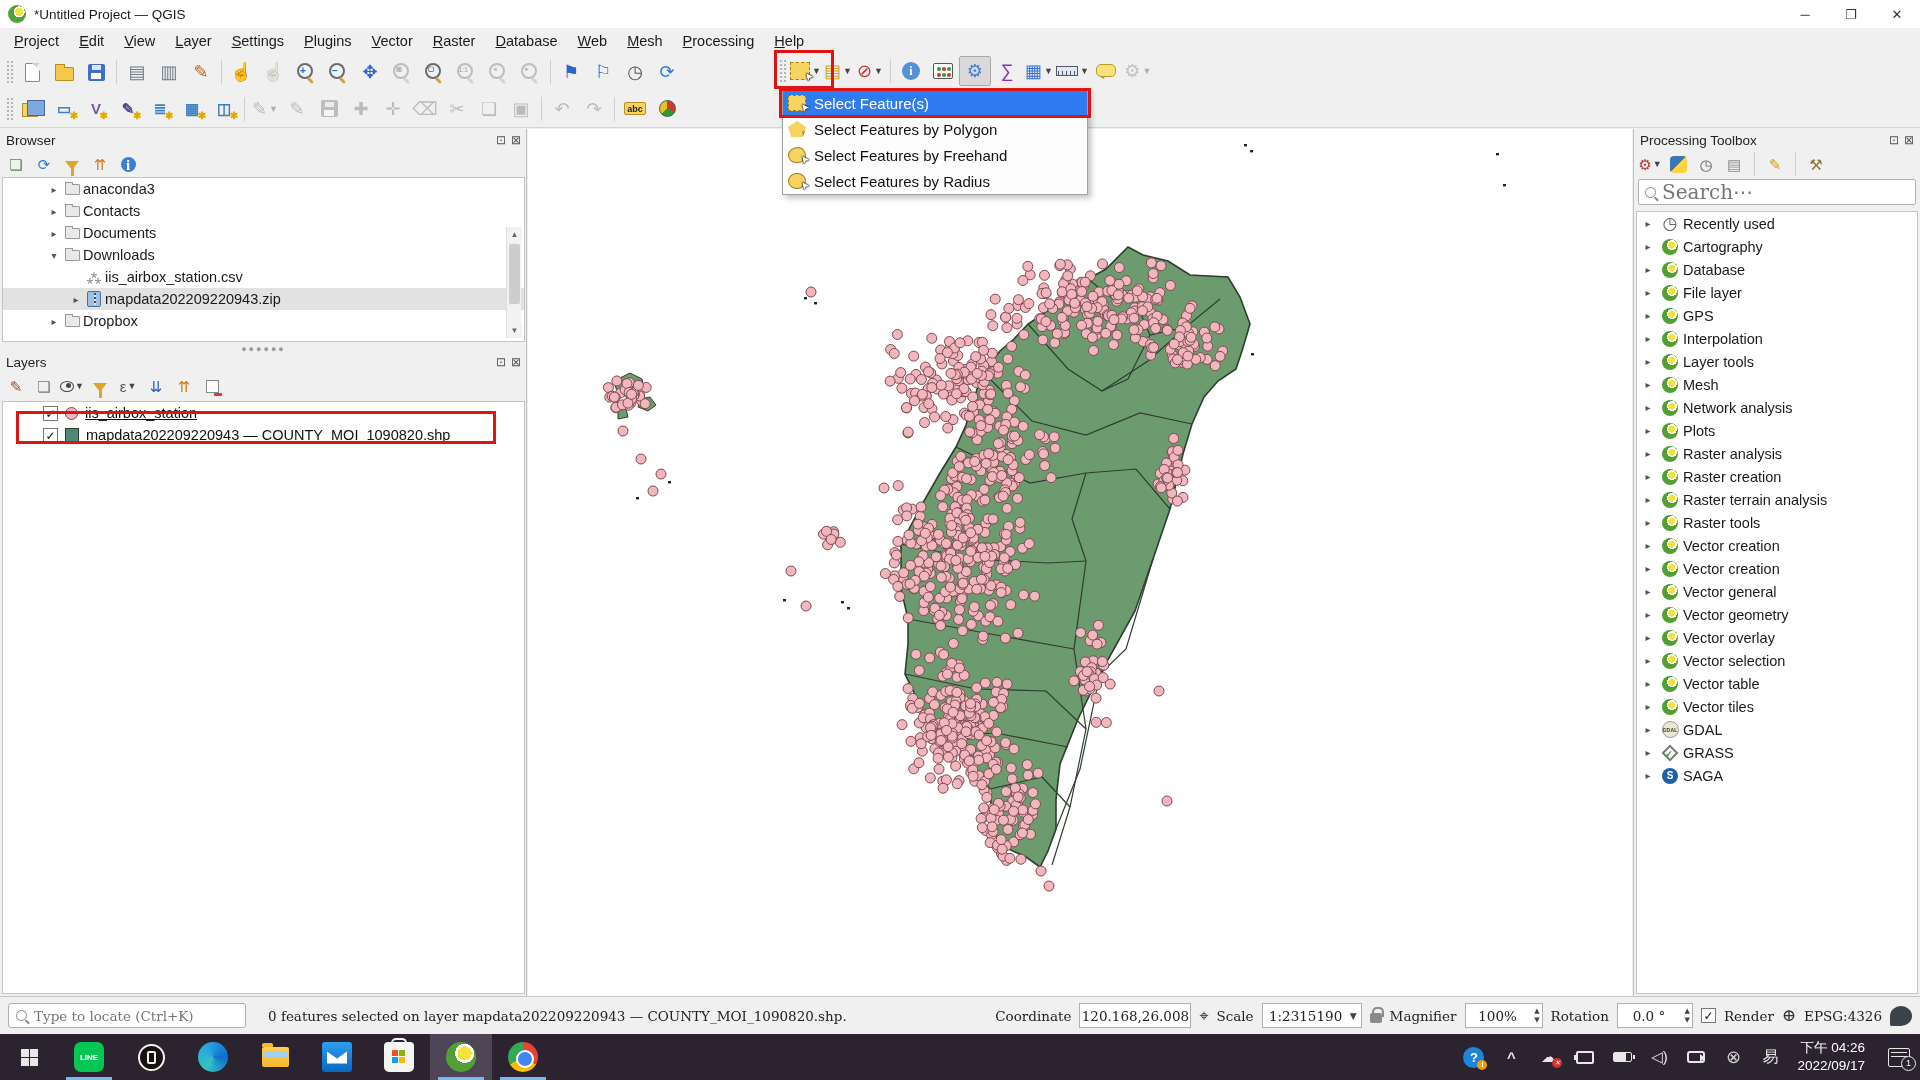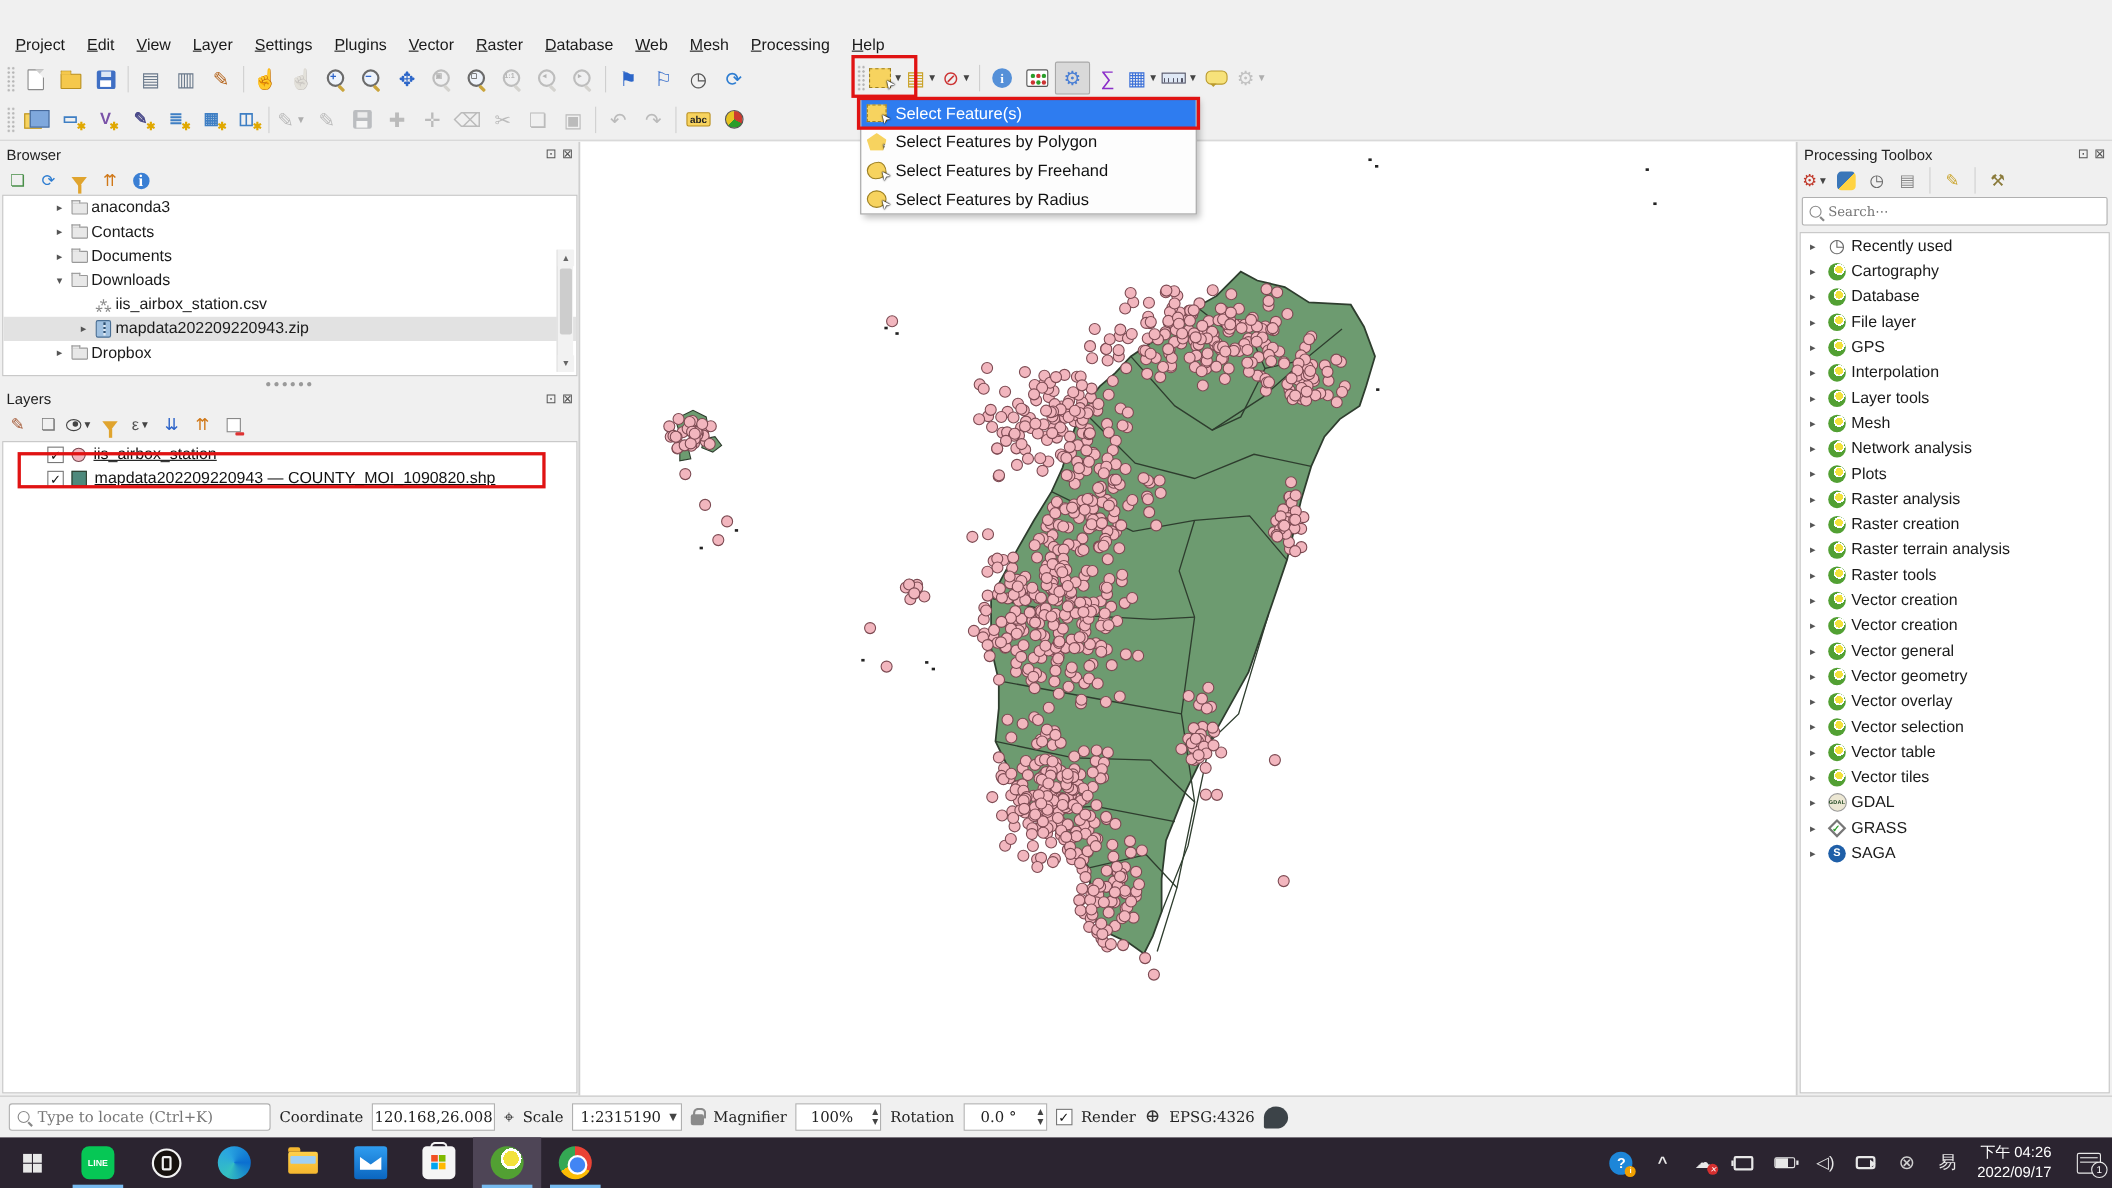--- a/index.html
+++ b/index.html
@@ -123,21 +123,21 @@
   #layers-list { top:50px; bottom:2px; }
   .lrow { height:22px; display:flex; align-items:center; gap:7px; padding-left:40px; font-size:14.5px; }
   .lrow .name { text-decoration:underline; color:#111; }
   .sym-circle { width:13px; height:13px; border-radius:50%; border:1px solid #7c4a52; }
   .sym-square { width:14px; height:14px; border:1px solid #2e3d2e; }
 
   .map-canvas { position:absolute; left:528px; top:0; width:1104px; height:867px; background:#fff; }
 
   .right-col { position:absolute; left:1633px; top:0; width:287px; height:867px; background:#f0f0f0; border-left:1px solid #c0c0c0; }
   .search-box { margin:2px 4px; height:26px; background:#fff; border:1px solid #b0b0b0; border-radius:2px; display:flex; align-items:center; padding:0 6px; gap:6px; }
-  .search-box input { border:none; outline:none; width:100%; font-family:"DejaVu Serif",serif; font-size:12px; color:#333; background:transparent; }
+  .search-box input { border:none; outline:none; width:100%; font-family:"DejaVu Serif",serif; font-size:20px; color:#333; background:transparent; }
   .mag-sm { width:11px; height:11px; border:1.8px solid #888; border-radius:50%; position:relative; flex:0 0 auto; }
   .mag-sm:after { content:""; position:absolute; right:-4px; bottom:-3px; width:5px; height:1.8px; background:#888; transform:rotate(45deg); }
   #toolbox-tree { top:82px; bottom:2px; }
   .grow { height:23px; display:flex; align-items:center; font-size:14.5px; color:#1a1a1a; }
   .grow .tarrow { width:18px; margin-left:2px; }
   .grow .ticon { width:26px; }
 
   
   .statusbar { position:absolute; left:0; top:996px; width:1920px; height:38px; background:#f0f0f0; border-top:1px solid #c6c6c6; display:flex; align-items:center; font-family:"DejaVu Serif",serif; font-size:13.5px; color:#222; padding:0 8px; gap:8px; }
   .locate { width:238px; height:25px; background:#fff; border:1px solid #b0b0b0; border-radius:3px; display:flex; align-items:center; padding:0 7px; gap:7px; }
@@ -200,20 +200,29 @@
   .tray-time { text-align:right; font-size:13.5px; line-height:1.35; color:#fff; }
   .notif { width:22px; height:19px; border:1.8px solid #e8e8e8; border-radius:2px; position:relative; margin-left:6px; }
   .notif:before { content:""; position:absolute; left:2px; top:3px; right:2px; height:1.8px; background:#e8e8e8; box-shadow:0 4px 0 #e8e8e8; }
   .notif em { position:absolute; right:-7px; bottom:-5px; width:15px; height:15px; border-radius:50%; background:#2b2430; border:1.6px solid #e8e8e8; color:#fff; font-size:9px; font-style:normal; display:grid; place-items:center; }
 </style>
 </head>
 <body>
 
 <div id="app">
 
+  <div class="titlebar">
+    <span class="ic-qgis"></span>
+    <span class="tt">*Untitled Project — QGIS</span>
+    <div class="win-btns">
+      <span class="win-btn">─</span>
+      <span class="win-btn">❐</span>
+      <span class="win-btn">✕</span>
+    </div>
+  </div>
 
   <div class="menubar" id="menubar">
       <span class="menu-item"><u>P</u>roject</span>
       <span class="menu-item"><u>E</u>dit</span>
       <span class="menu-item"><u>V</u>iew</span>
       <span class="menu-item"><u>L</u>ayer</span>
       <span class="menu-item"><u>S</u>ettings</span>
       <span class="menu-item"><u>P</u>lugins</span>
       <span class="menu-item"><u>V</u>ector</span>
       <span class="menu-item"><u>R</u>aster</span>
@@ -1882,20 +1891,21 @@
 
   <div class="redbox" style="left:774px; top:50px; width:60px; height:39px;"></div>
   <div class="redbox" style="left:779px; top:88px; width:312px; height:30px;"></div>
   <div class="redbox" style="left:16px; top:411px; width:480px; height:33px;"></div>
 
   <div class="statusbar">
     <div class="locate">
       <span class="mag-sm"></span>
       <input readonly="" placeholder="Type to locate (Ctrl+K)" style="">
     </div>
+    <span class="sb-msg">0 features selected on layer mapdata202209220943 — COUNTY_MOI_1090820.shp.</span>
     <span>Coordinate</span>
     <span class="sb-field" style="width:112px">120.168,26.008</span>
     <span class="ic-extent">⌖</span>
     <span>Scale</span>
     <span class="sb-field sb-combo" style="width:100px">
         <span>1:2315190</span>
         <span class="car">▼</span>
       </span>
     <span class="ic-lock"></span>
     <span>Magnifier</span>

